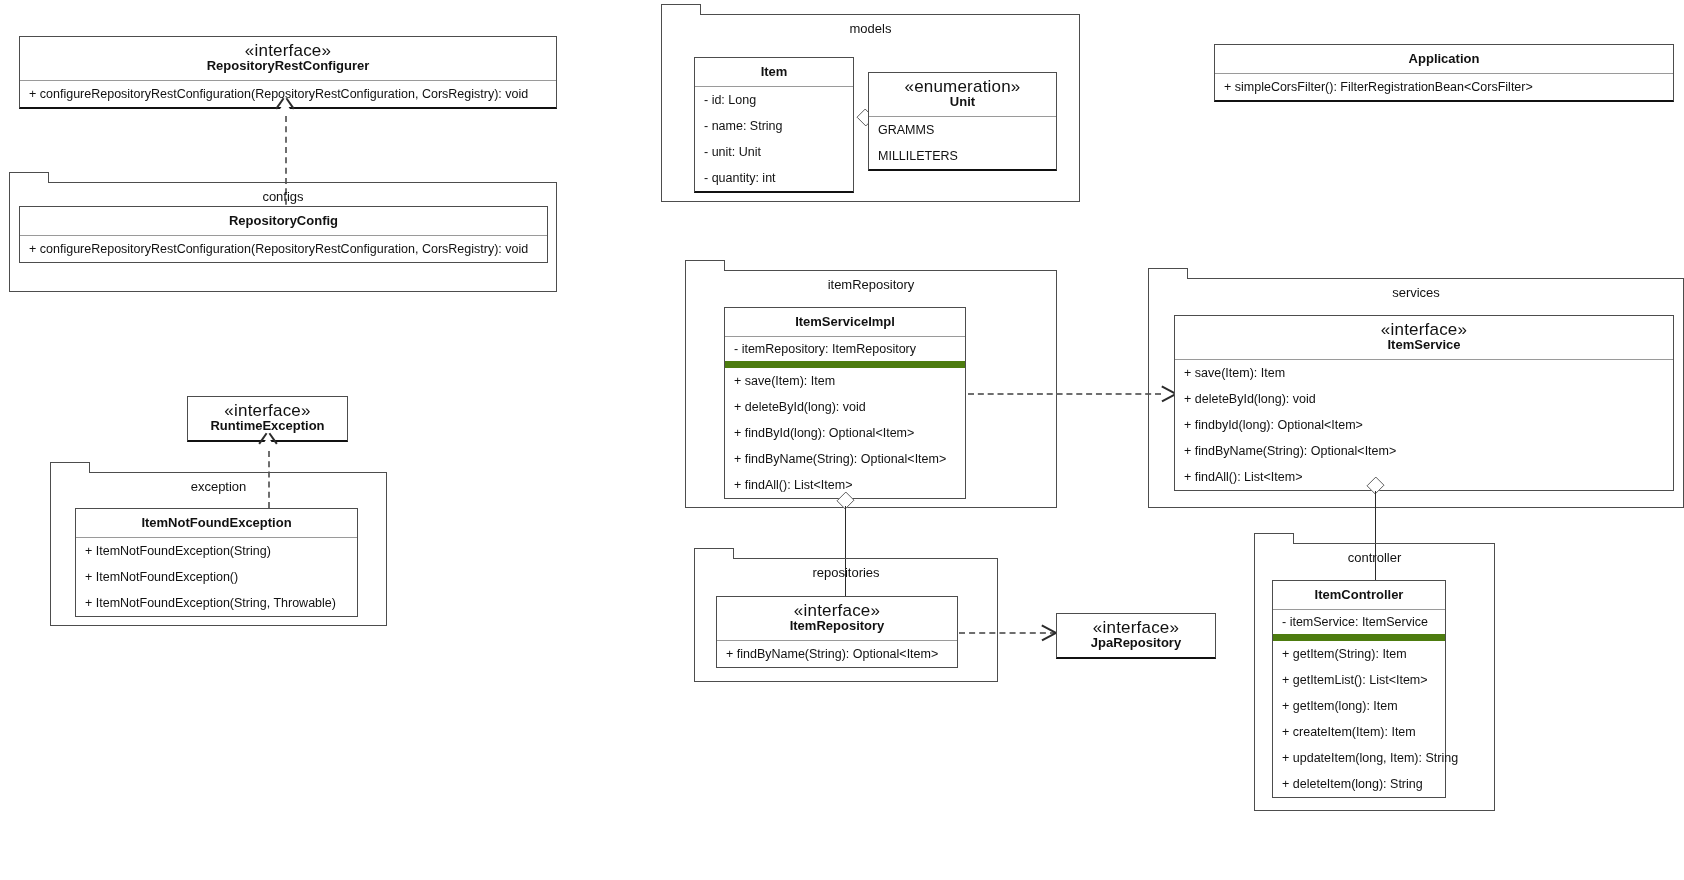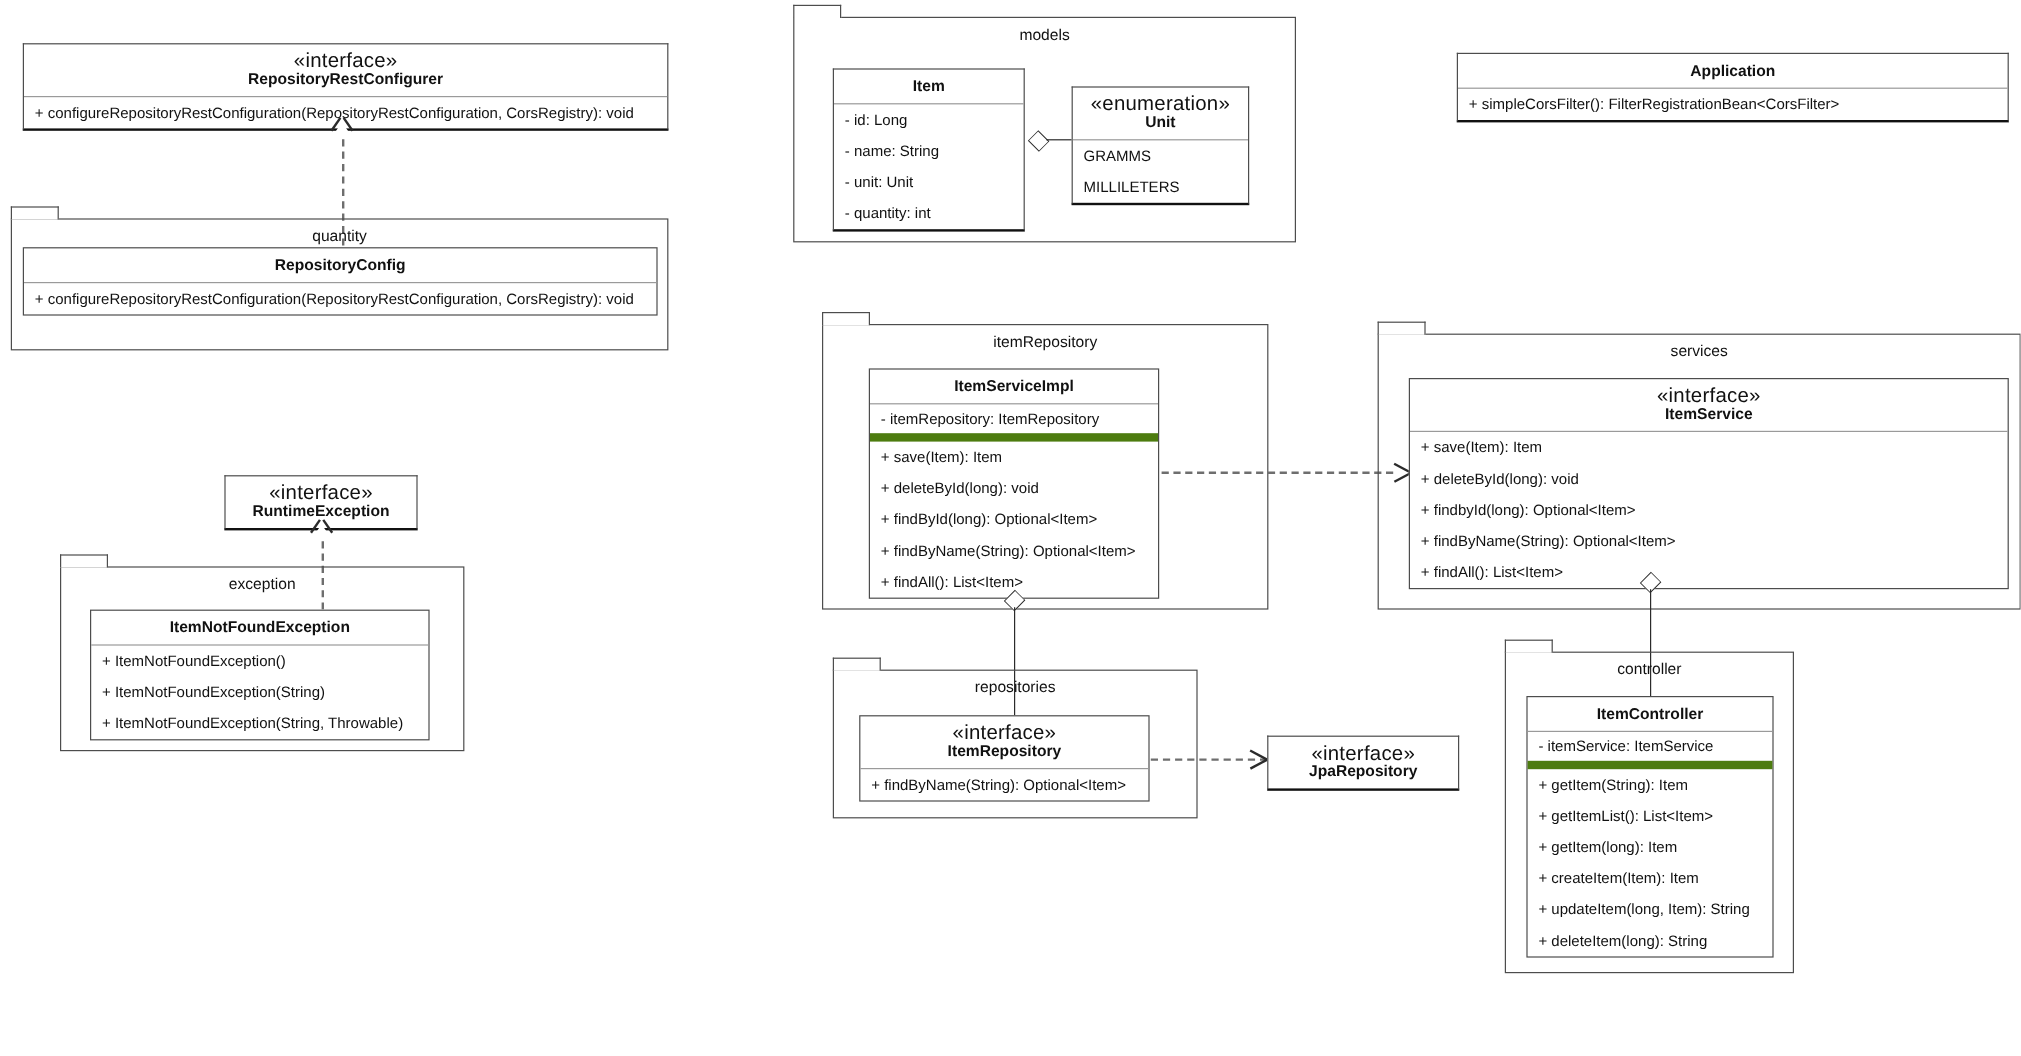--- a/index.html
+++ b/index.html
@@ -175,21 +175,21 @@
     <div class="cls-sec plain">
       <div class="cls-row">+ configureRepositoryRestConfiguration(RepositoryRestConfiguration, CorsRegistry): void</div>
     </div>
   </div>
 
   <div class="tri-up" style="left:275px; top:102px;"></div>
   <div class="dash-v" style="left:285px; top:116px; height:130px;"></div>
 
   <div class="package" style="left:9px; top:182px; width:548px; height:110px;">
     <div class="pkg-tab"></div>
-    <div class="pkg-name">quantity</div>
+    <div class="pkg-name">configs</div>
   </div>
 
   <div class="cls" style="left:19px; top:206px; width:529px;">
     <div class="cls-head">
       <span>RepositoryConfig</span>
     </div>
     <div class="cls-sec plain">
       <div class="cls-row">+ configureRepositoryRestConfiguration(RepositoryRestConfiguration, CorsRegistry): void</div>
     </div>
   </div>
@@ -207,22 +207,22 @@
   <div class="package" style="left:50px; top:472px; width:337px; height:154px;">
     <div class="pkg-tab"></div>
     <div class="pkg-name">exception</div>
   </div>
 
   <div class="cls" style="left:75px; top:508px; width:283px;">
     <div class="cls-head">
       <span>ItemNotFoundException</span>
     </div>
     <div class="cls-sec plain">
+      <div class="cls-row">+ ItemNotFoundException(String)</div>
       <div class="cls-row">+ ItemNotFoundException()</div>
-      <div class="cls-row">+ ItemNotFoundException(String)</div>
       <div class="cls-row">+ ItemNotFoundException(String, Throwable)</div>
     </div>
   </div>
 
   <div class="package" style="left:661px; top:14px; width:419px; height:188px;">
     <div class="pkg-tab"></div>
     <div class="pkg-name">models</div>
   </div>
 
   <div class="cls thick" style="left:694px; top:57px; width:160px;">
@@ -233,21 +233,21 @@
       <div class="cls-row">- id: Long</div>
       <div class="cls-row">- name: String</div>
       <div class="cls-row">- unit: Unit</div>
       <div class="cls-row">- quantity: int</div>
     </div>
   </div>
 
   <div class="diamond horiz" style="left:855px; top:110px;"></div>
   <div class="solid-h" style="left:872px; top:116px; width:22px;"></div>
 
-  <div class="cls thick" style="left:893px; top:72px; width:148px;">
+  <div class="cls thick" style="left:868px; top:72px; width:189px;">
     <div class="cls-head">
       <span class="stereo">«enumeration»</span>
       <span>Unit</span>
     </div>
     <div class="cls-sec plain">
       <div class="cls-row">GRAMMS</div>
       <div class="cls-row">MILLILETERS</div>
     </div>
   </div>
 
@@ -332,21 +332,21 @@
   </div>
 
   <div class="diamond" style="left:1368px; top:475px;"></div>
   <div class="solid-v" style="left:1375px; top:491px; height:92px;"></div>
 
   <div class="package" style="left:1254px; top:543px; width:241px; height:268px;">
     <div class="pkg-tab"></div>
     <div class="pkg-name">controller</div>
   </div>
 
-  <div class="cls" style="left:1272px; top:580px; width:206px;">
+  <div class="cls" style="left:1272px; top:580px; width:174px;">
     <div class="cls-head">
       <span>ItemController</span>
     </div>
     <div class="cls-sec">
       <div class="cls-row">- itemService: ItemService</div>
     </div>
     <div class="cls-sec plain">
       <div class="cls-row">+ getItem(String): Item</div>
       <div class="cls-row">+ getItemList(): List&lt;Item&gt;</div>
       <div class="cls-row">+ getItem(long): Item</div>

